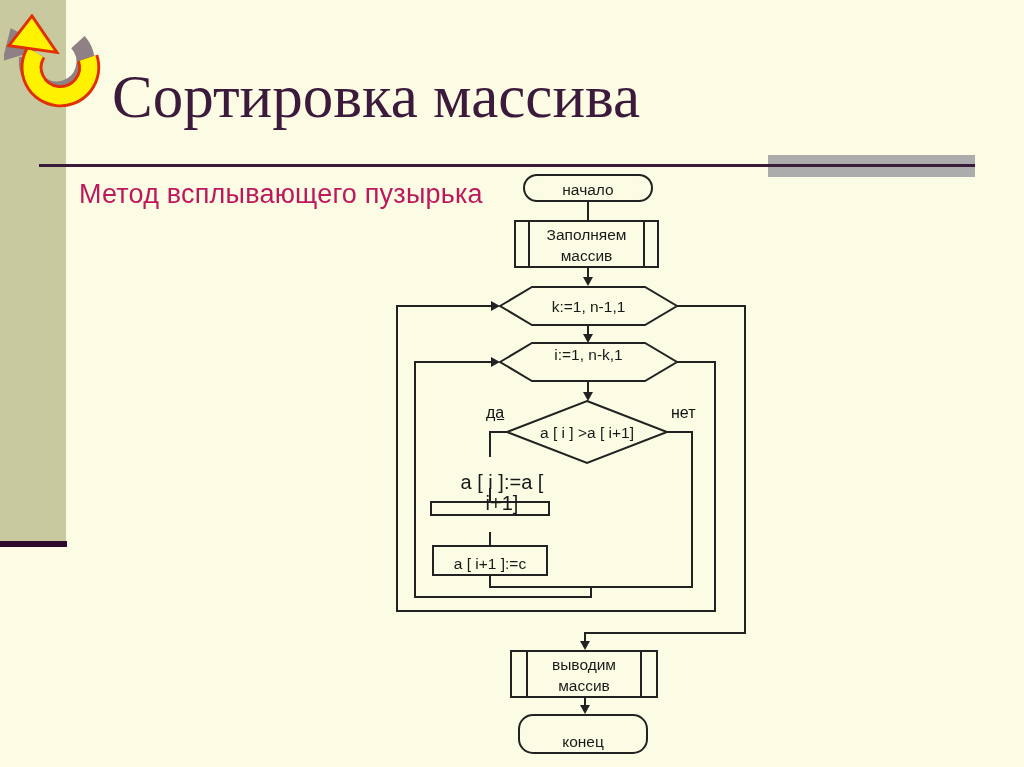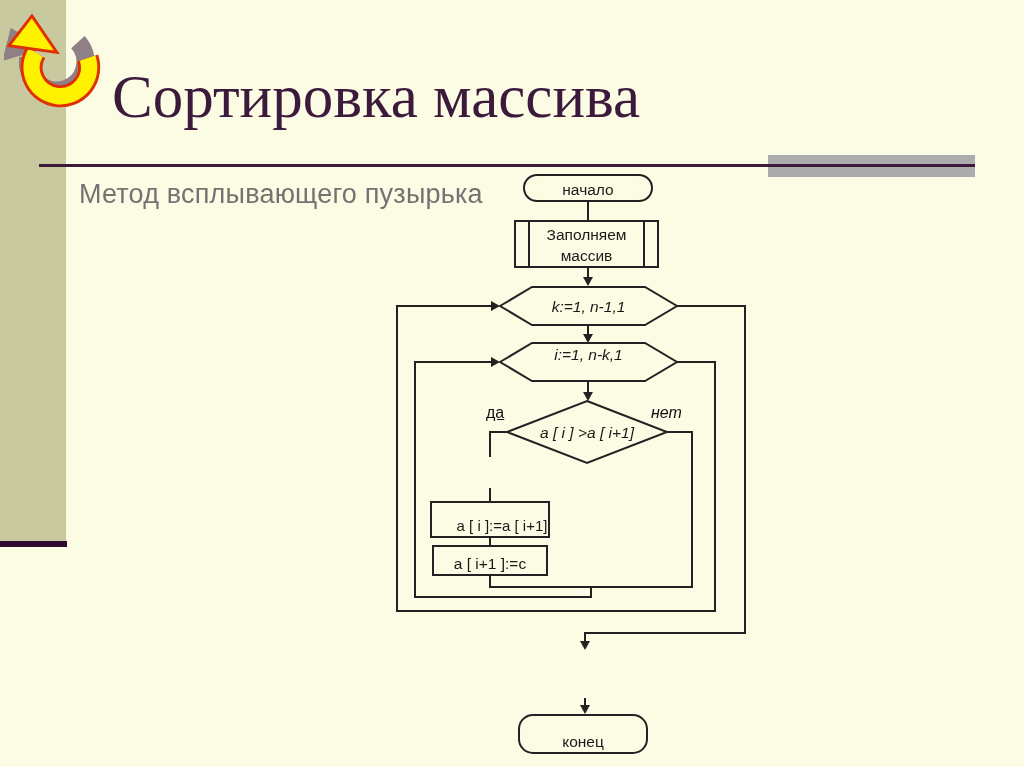--- a/index.html
+++ b/index.html
@@ -9,38 +9,38 @@
   }
   .sidebar{position:absolute;left:0;top:0;width:66px;height:542px;background:#C9C9A0;}
   .sidebar-footer{position:absolute;left:0;top:541px;width:67px;height:6px;background:#2D0A2D;}
   .title{
     position:absolute;left:112px;top:62px;width:880px;
     font-family:"Liberation Serif",serif;font-size:61px;color:#3B1A3C;
     white-space:nowrap;
   }
   .rule-accent{position:absolute;left:768px;top:155px;width:207px;height:22px;background:#ACACAC;}
   .rule{position:absolute;left:39px;top:164px;width:936px;height:3px;background:#3B1A3C;}
-  .subtitle{position:absolute;left:79px;top:179px;font-size:27px;color:#737373;white-space:nowrap;letter-spacing:0.2px;text-align:right;}
+  .subtitle{position:absolute;left:79px;top:179px;font-size:27px;color:#be185d;white-space:nowrap;letter-spacing:0.2px;text-align:right;}
   .icon-wrap{position:absolute;left:4px;top:14px;width:102px;height:96px;}
 
   svg.connectors{position:absolute;left:0;top:0;width:1024px;height:767px;}
   .edge{fill:none;stroke:#222;stroke-width:2;}
   .node-shape{fill:#FCFCE4;stroke:#222;stroke-width:2;}
   .arrowhead{fill:#222;stroke:none;}
 
   .node{
     position:absolute;box-sizing:border-box;border:2px solid #222;background:#FCFCE4;
     display:flex;align-items:flex-end;justify-content:center;text-align:center;
     font-size:15.5px;line-height:21px;color:#1a1a1a;
   }
   .term{border-radius:15px;}
   .inner-line{position:absolute;top:0;bottom:0;width:2px;background:#222;}
   .lbl{
     position:absolute;display:flex;align-items:center;justify-content:center;text-align:center;
-    font-size:15.5px;line-height:21px;color:#1a1a1a;white-space:nowrap;font-style:italic;
+    font-size:15.5px;line-height:21px;color:#1a1a1a;white-space:nowrap;
   }
   .branch{position:absolute;font-size:16px;color:#111;white-space:nowrap;}
   .wrapped{white-space:normal;}
 </style>
 </head>
 <body>
 
 <div class="slide">
 
   <div class="sidebar"></div>
@@ -110,27 +110,32 @@
     <div class="inner-line" style="left:12px;"></div>
     <div class="inner-line" style="right:12px;"></div>
     <span class="wrapped" style="width:110px;">Заполняем массив</span>
   </div>
 
   <div class="lbl" style="left:500px;top:287px;width:177px;height:38px;">k:=1, n-1,1</div>
   <div class="lbl" style="left:500px;top:343px;width:177px;height:22px;">i:=1, n-k,1</div>
 
   <div class="lbl" style="left:507px;top:402px;width:160px;height:60px;">a [ i ] &gt;a [ i+1]</div>
   <div class="branch" style="left:486px;top:404px;text-decoration:underline;">да</div>
-  <div class="branch" style="left:651px;top:404px;font-style:italic;">нет</div>
+  <div class="branch" style="left:671px;top:404px;">нет</div>
 
-  <div class="node" style="left:430px;top:501px;width:120px;height:37px;font-size:15px;padding-left:24px;">
+  <div class="node" style="left:430px;top:501px;width:120px;height:15px;font-size:20px;padding-left:24px;">
     <span>a [ i ]:=a [ i+1]</span>
   </div>
   <div class="node" style="left:432px;top:545px;width:116px;height:31px;">
     <span>a [ i+1 ]:=c</span>
   </div>
 
+  <div class="node" style="left:510px;top:650px;width:148px;height:48px;">
+    <div class="inner-line" style="left:14px;"></div>
+    <div class="inner-line" style="right:14px;"></div>
+    <span class="wrapped" style="width:100px;">выводим массив</span>
+  </div>
 
   <div class="node term" style="left:518px;top:714px;width:130px;height:40px;">
     <span>конец</span>
   </div>
 
 </div>
 
 </body></html>

